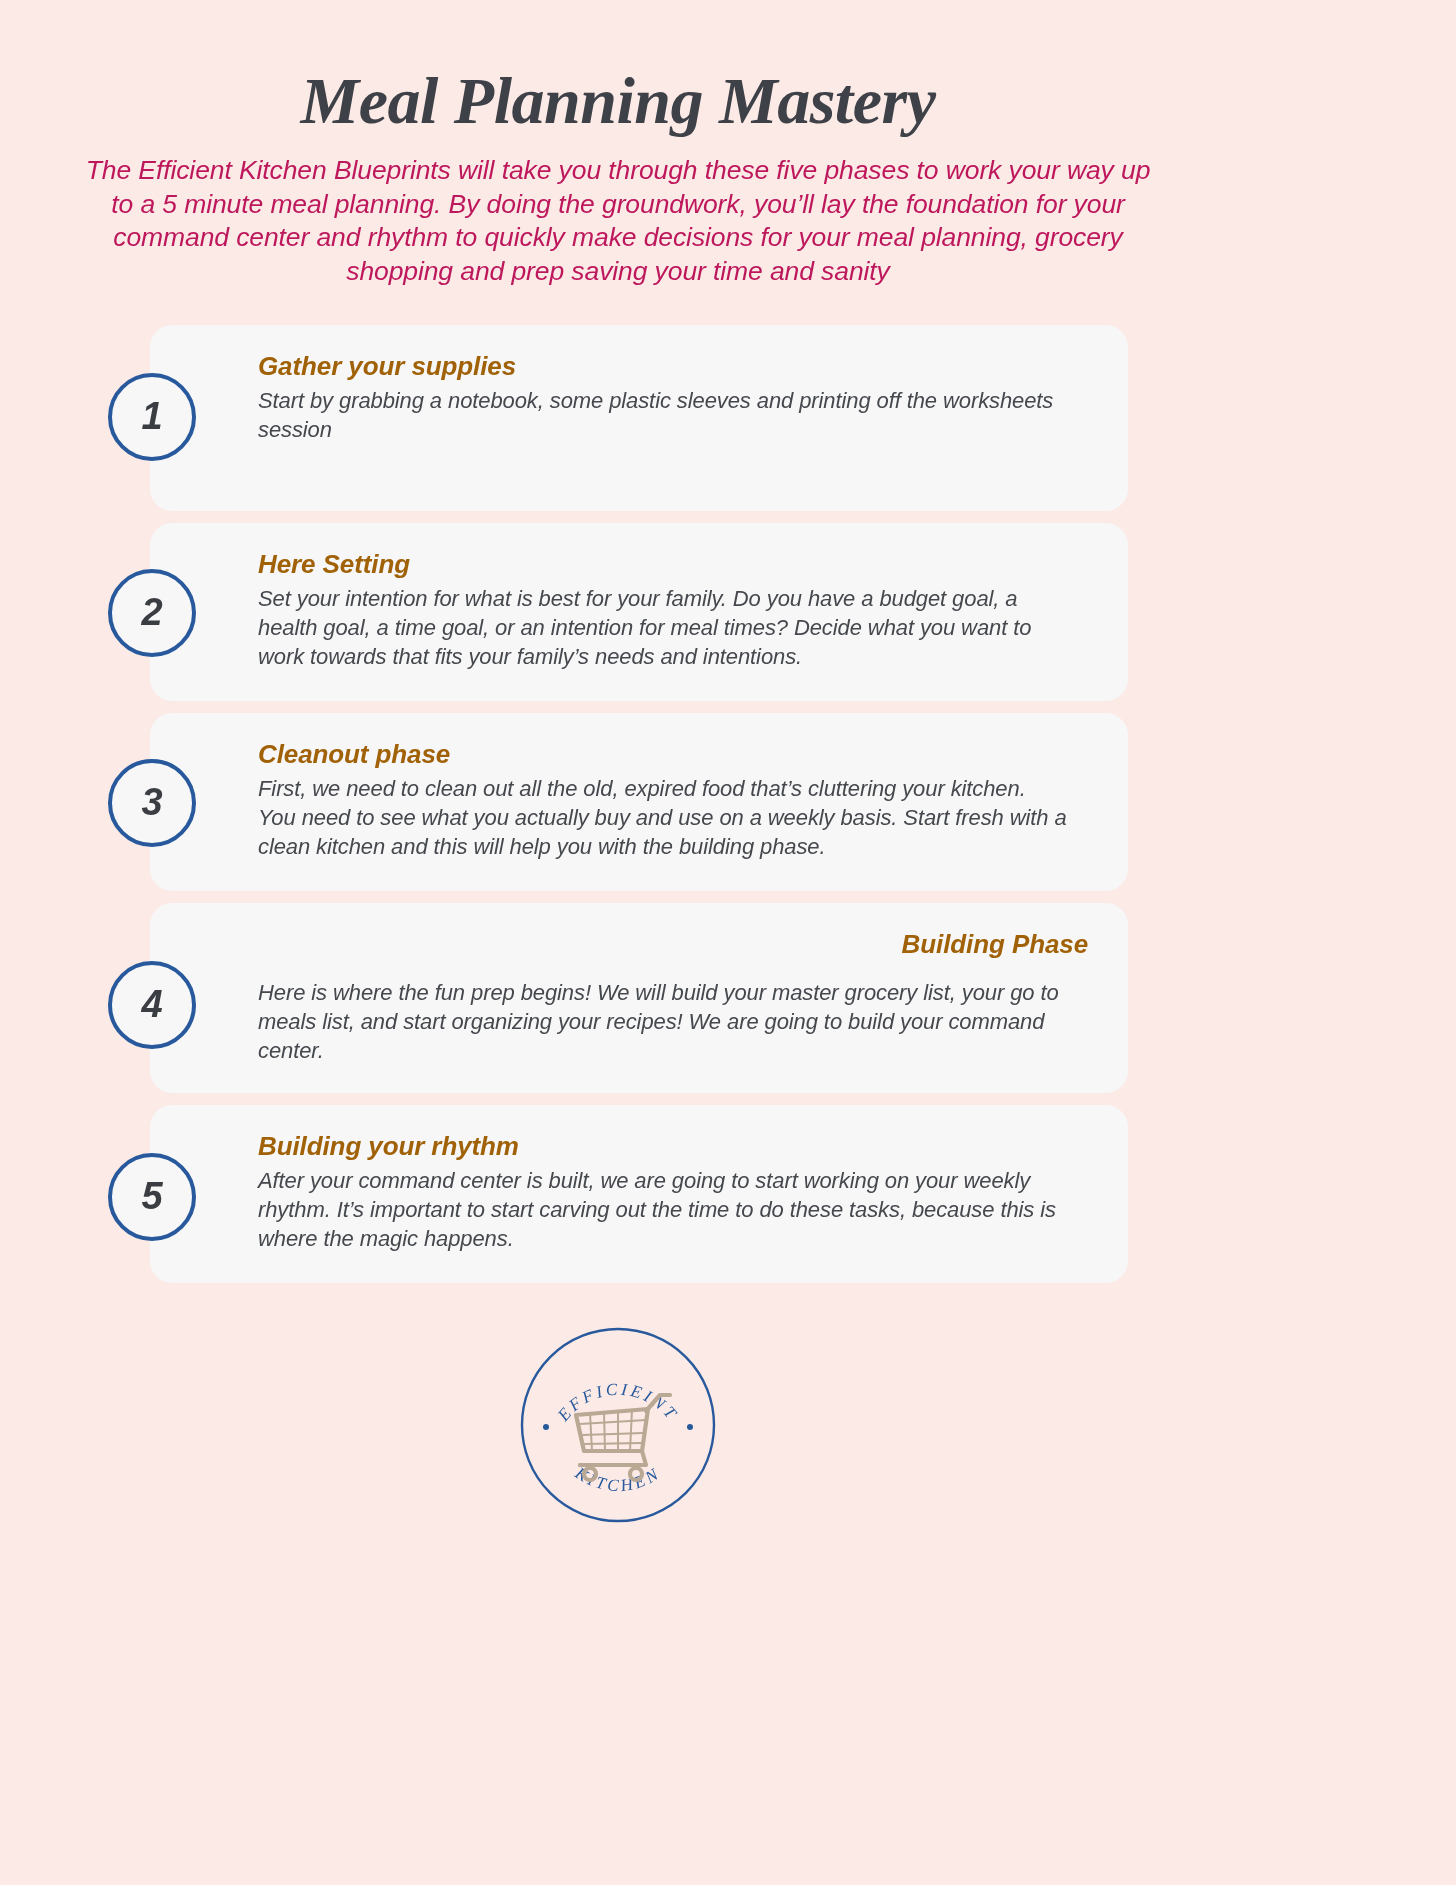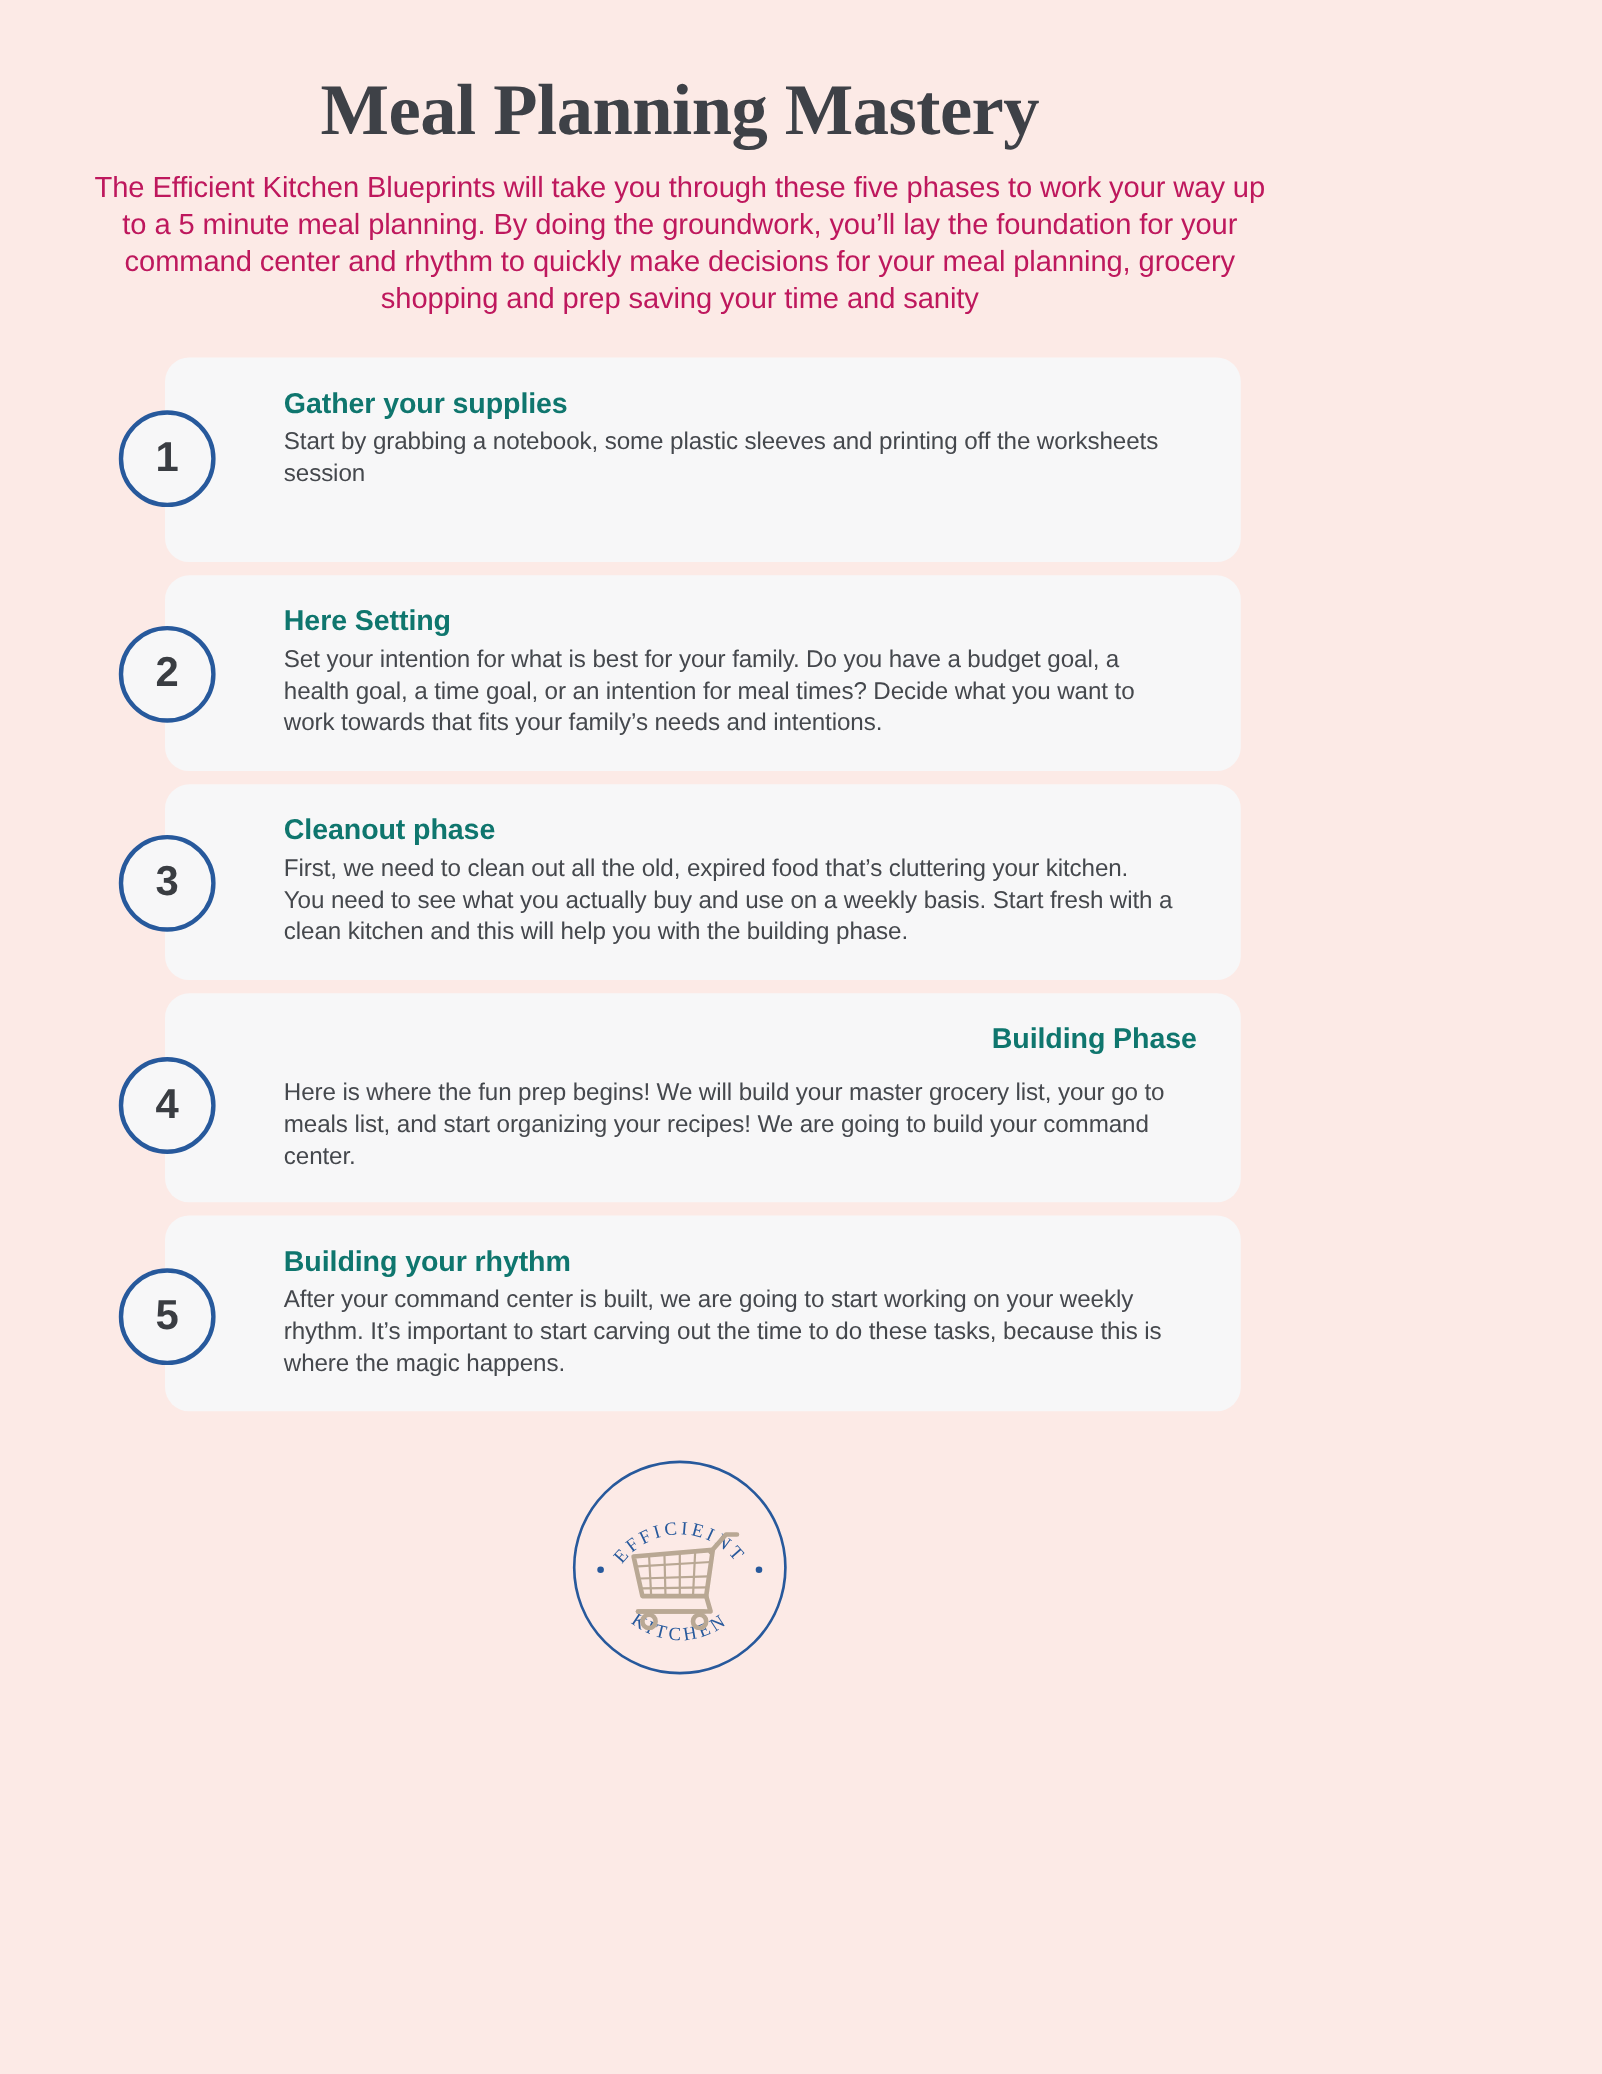--- a/index.html
+++ b/index.html
@@ -15,20 +15,21 @@
     position: relative;
     overflow: hidden;
   }
 
   .page {
     width: 1236px;
     height: 1885px;
     background: #fceae6;
     padding: 0;
     position: relative;
+    font-style: italic;
   }
 
   
   .header {
     padding-top: 68px;
     text-align: center;
   }
 
   .page-title {
     font-family: "Liberation Serif", serif;
@@ -94,21 +95,21 @@
 
   .step-1 .badge { top: 48px; }
   .step-2 .badge { top: 46px; }
   .step-3 .badge { top: 46px; }
   .step-4 .badge { top: 58px; }
   .step-5 .badge { top: 48px; }
 
   .step-heading {
     font-size: 26px;
     font-weight: 700;
-    color: #0f766e;
+    color: #a16207;
     letter-spacing: -0.1px;
     margin-bottom: 4px;
   }
 
   .step-4 .step-heading { margin-bottom: 18px; text-align: right; }
 
   .step-body {
     font-size: 22px;
     line-height: 1.335;
     color: #45484d;

